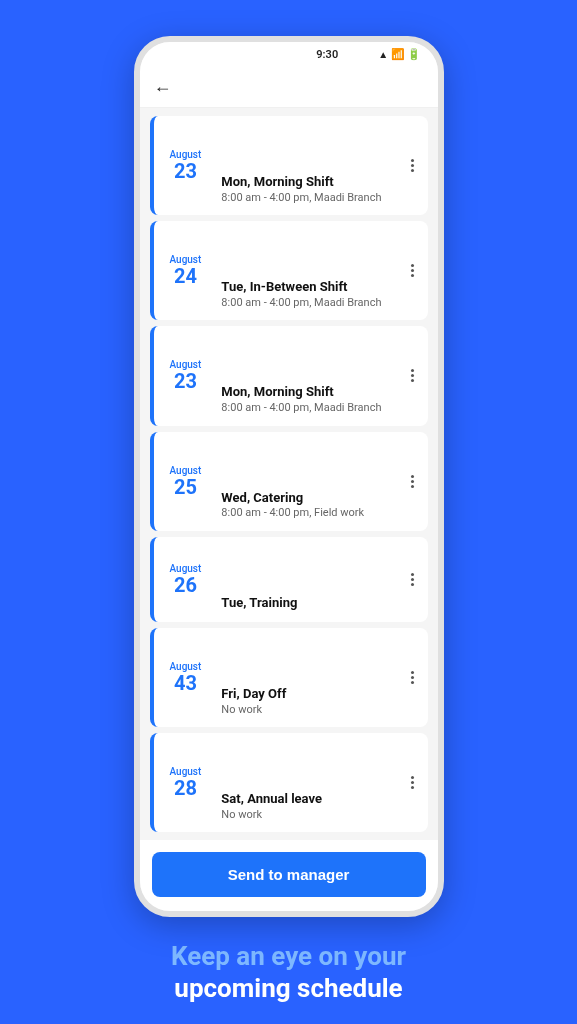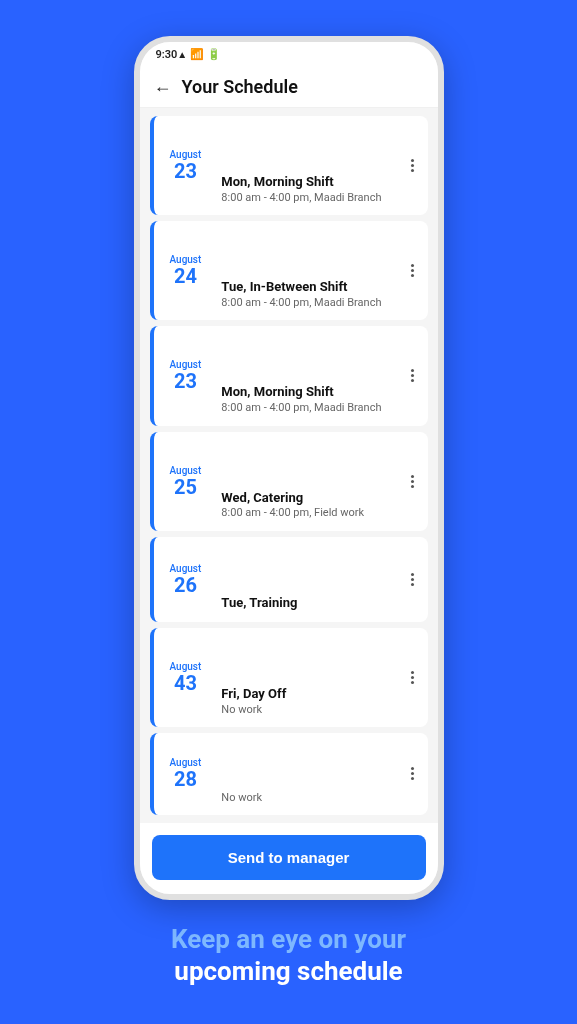--- a/index.html
+++ b/index.html
@@ -23,26 +23,27 @@
       box-shadow: 0 8px 32px rgba(0,0,0,0.25);
       overflow: hidden;
       border: 6px solid #e0e0e0;
       position: relative;
     }
 
     
     .status-bar {
       background: white;
       display: flex;
-      justify-content: flex-start;
+      justify-content: flex-end;
       align-items: center;
       padding: 6px 16px 4px;
       font-size: 11px;
       font-weight: 600;
       color: #222;
+      gap: 40px;
     }
     .status-icons {
       display: flex;
       align-items: center;
       gap: 3px;
     }
     .signal-icon {
       font-size: 10px;
     }
 
@@ -184,21 +185,20 @@
     <span>9:30</span>
     <div class="status-icons">
       <span class="signal-icon">▲</span>
       <span style="font-size:11px;">📶</span>
       <span style="font-size:11px;">🔋</span>
     </div>
   </div>
 
   <div class="app-header">
     <span class="back-arrow">←</span>
-    <span class="header-title">Your Schedule</span>
   </div>
 
   <div class="schedule-list">
 
     <div class="schedule-item">
       <div class="date-block">
         <span class="date-month">August</span>
         <span class="date-day">23</span>
       </div>
       <div class="item-details">
@@ -290,20 +290,21 @@
           <div class="dot"></div>
       </div>
     </div>
 
     <div class="schedule-item">
       <div class="date-block">
         <span class="date-month">August</span>
         <span class="date-day">28</span>
       </div>
       <div class="item-details">
+        <div class="item-title">Sat, Annual leave</div>
         <div class="item-subtitle">No work</div>
       </div>
       <div class="more-btn">
         <div class="dot"></div>
           <div class="dot"></div>
           <div class="dot"></div>
       </div>
     </div>
 
   </div>

